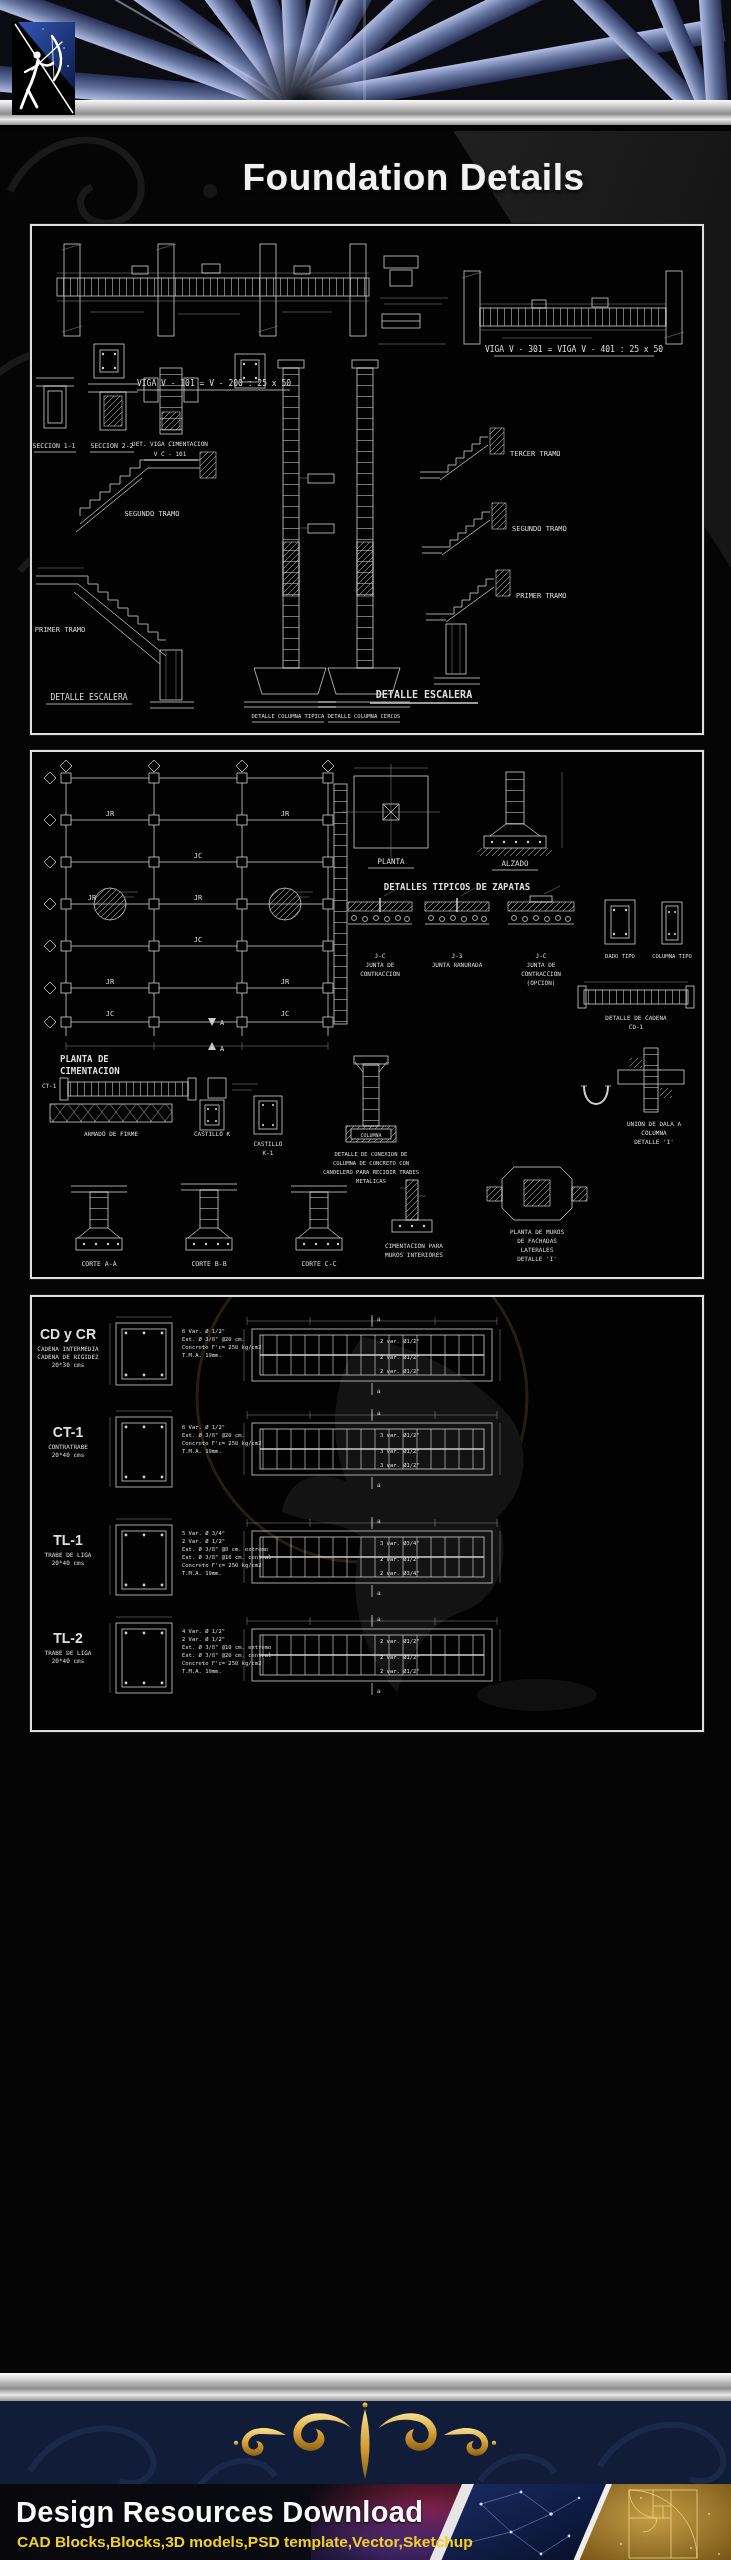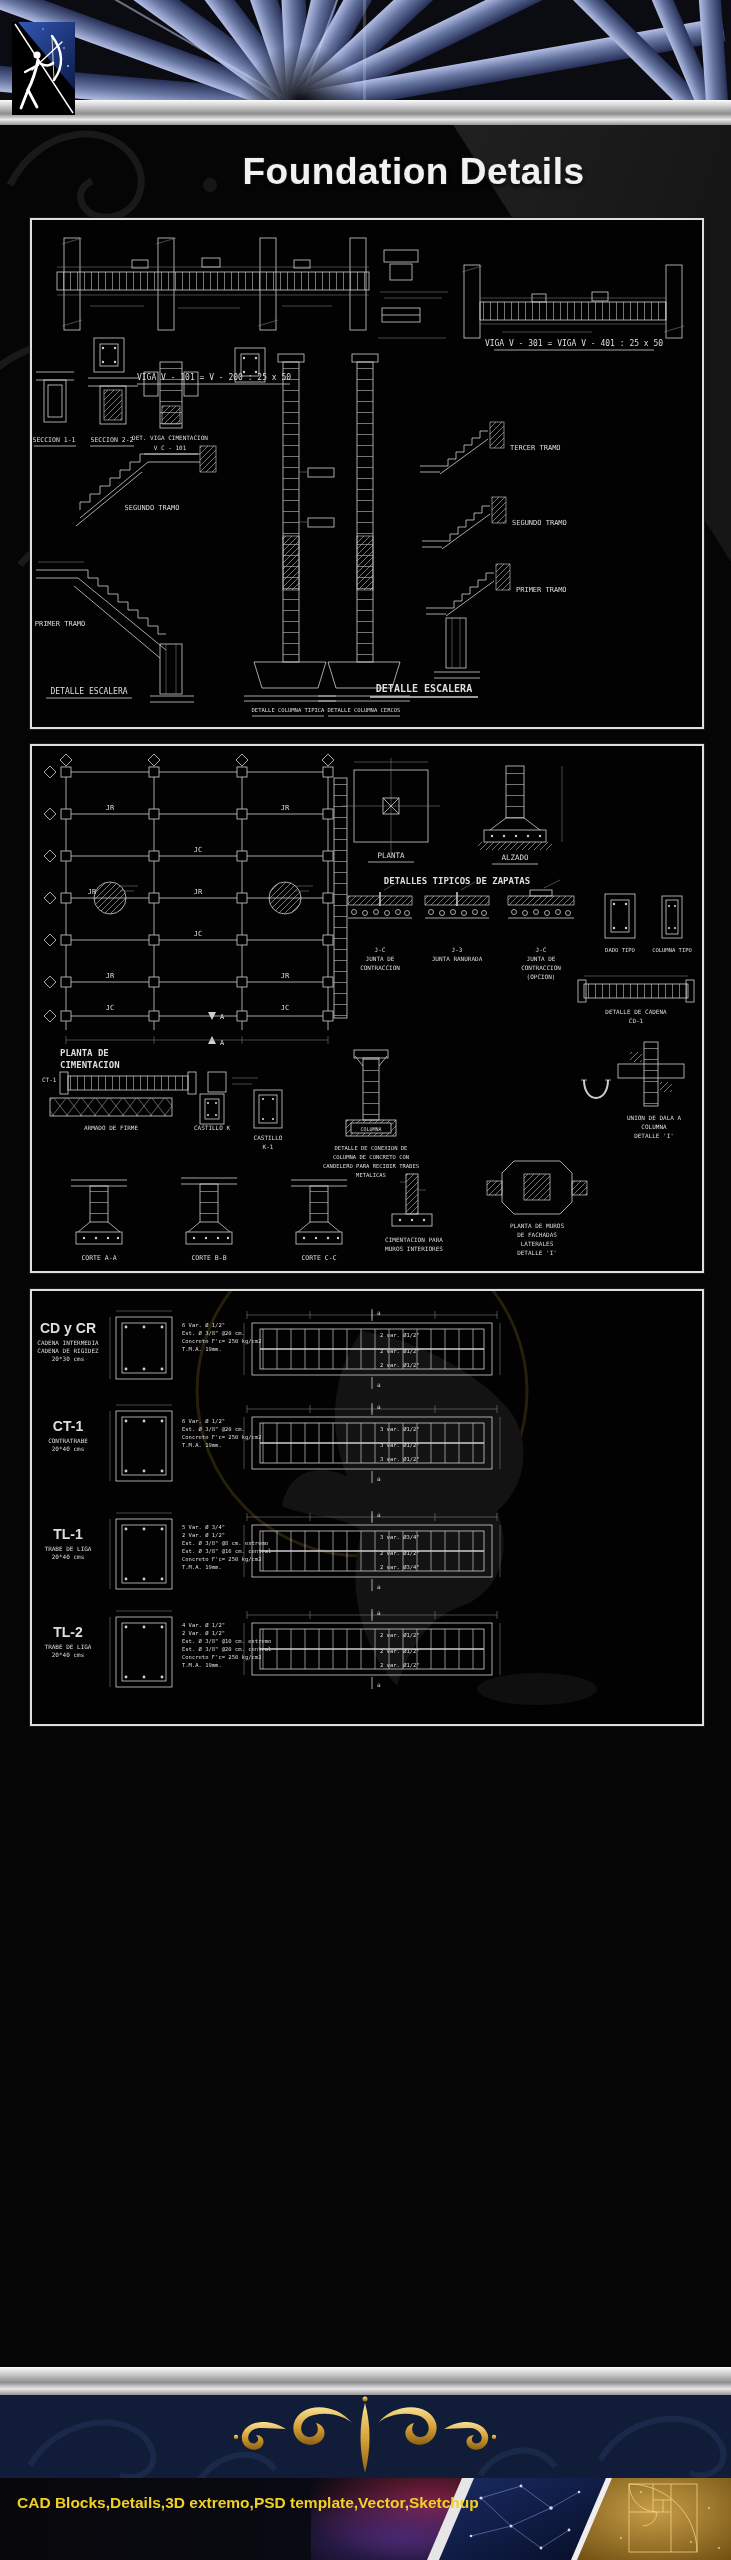--- a/index.html
+++ b/index.html
@@ -8,21 +8,21 @@
   .hero{position:relative;width:731px;height:100px;background:linear-gradient(180deg,#14151b,#0a0a0e);}
   .hero svg{display:block;}
   .logo{position:absolute;left:12px;top:22px;width:63px;height:93px;background:#000;z-index:5;}
   .silver{width:731px;background:linear-gradient(180deg,#fbfbfb 0%,#d2d2d2 22%,#8e8e8e 55%,#e9e9e9 78%,#969696 100%);}
   .silver.top{height:25px;}
   .silver.bot{height:28px;}
   
   .content{position:relative;width:731px;height:2242px;background:#050505;}
   .wedge{position:absolute;left:0;top:0;width:731px;height:560px;background:linear-gradient(110deg,#303030,#161616 80%);clip-path:polygon(62% 0,100% 0,100% 78%);z-index:1;}
   .damask{position:absolute;left:0;top:0;z-index:1;opacity:.85;}
-  .title{position:relative;z-index:3;margin:0;padding:26px 0 0 96px;text-align:center;font-size:37px;font-weight:bold;color:#f1f1f1;letter-spacing:.5px;text-shadow:0 2px 4px #000,0 0 2px #555;}
+  .title{position:relative;z-index:3;margin:6px;padding:26px 0 0 96px;text-align:center;font-size:37px;font-weight:bold;color:#f1f1f1;letter-spacing:.5px;text-shadow:0 2px 4px #000,0 0 2px #555;}
   .panel{position:absolute;left:30px;width:670px;background:#020202;border:2px solid #dedede;box-shadow:0 0 0 1px #1a1a1a;z-index:4;}
   .p1{top:93px;height:507px;}
   .p2{top:619px;height:525px;}
   .p3{top:1164px;height:433px;}
   .panel svg{display:block;}
   
   .c{stroke:#cfcfcf;stroke-width:.8;fill:none;}
   .cf{stroke:#cfcfcf;stroke-width:.8;fill:#020202;}
   .w2{stroke-width:1.5;}
   .d{stroke:#8f8f8f;stroke-width:.5;fill:none;}
@@ -915,17 +915,18 @@
         <g fill="#ffe9a8" opacity=".8">
           <circle cx="330" cy="14" r=".9"></circle>
             <circle cx="398" cy="30" r=".9"></circle>
             <circle cx="380" cy="64" r=".9"></circle>
             <circle cx="310" cy="60" r=".9"></circle>
             <circle cx="408" cy="70" r=".9"></circle>
         </g>
       </g>
     </svg>
     <div class="ftxt">
-      <div class="fsub">CAD Blocks,Details,3D extremo,PSD template,Vector,Sketchup</div>
+      <h2 class="ftitle">Design Resources Download</h2>
+      <div class="fsub">CAD Blocks,Blocks,3D models,PSD template,Vector,Sketchup</div>
     </div>
   </div>
 
 </div>
 
 </body></html>

